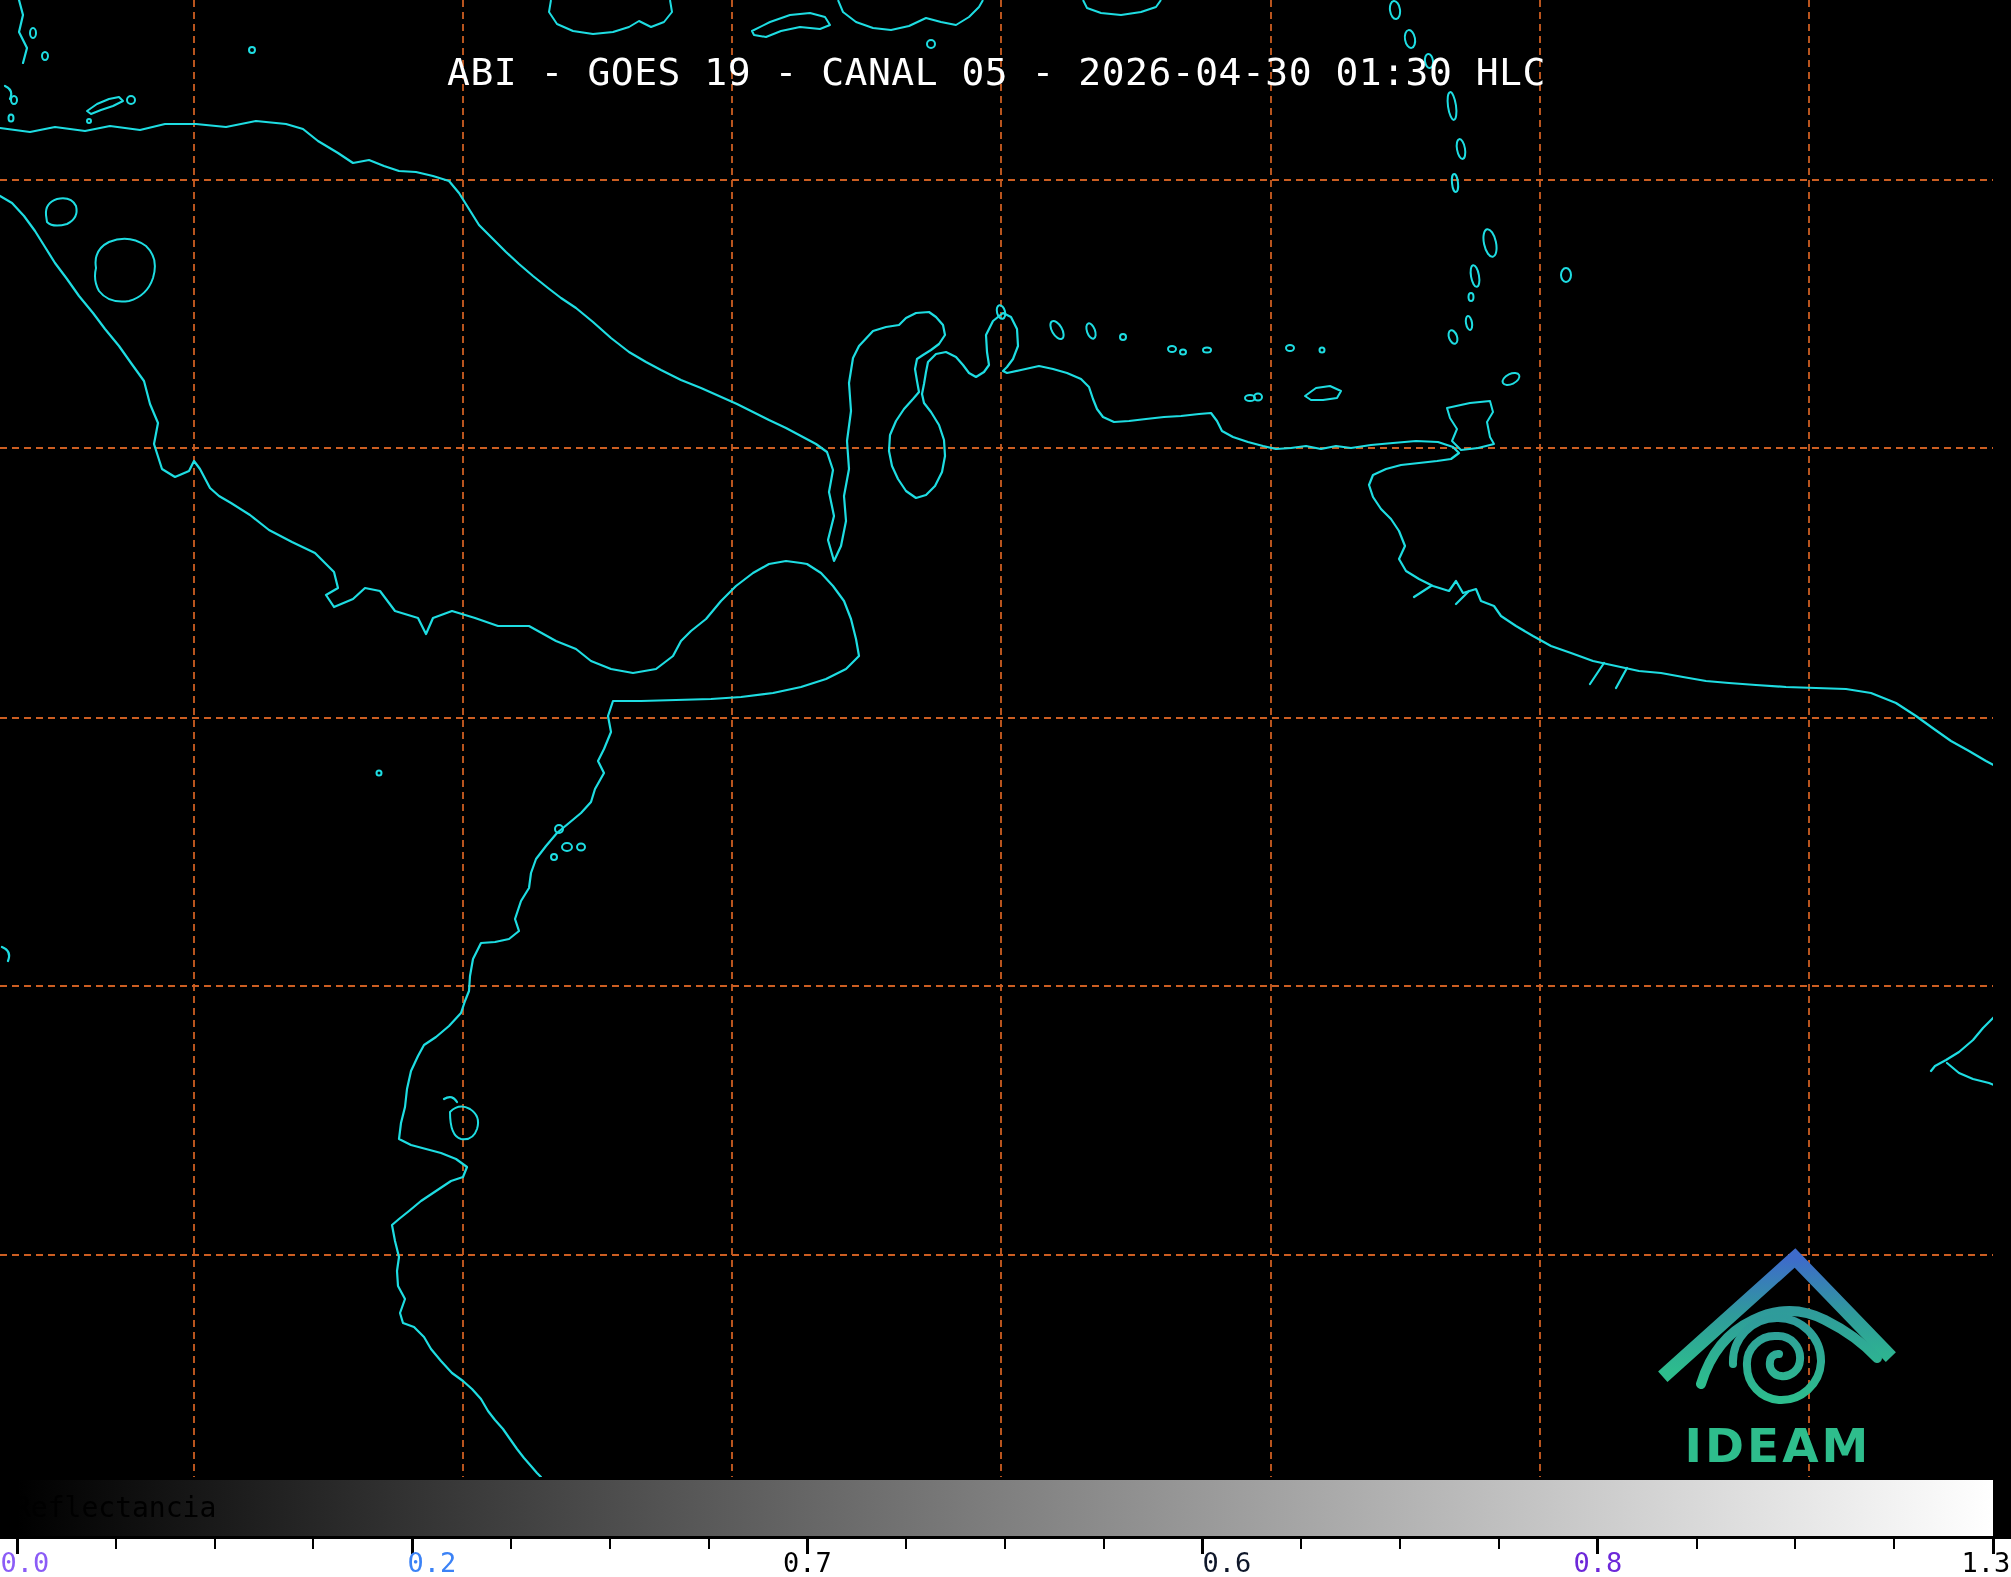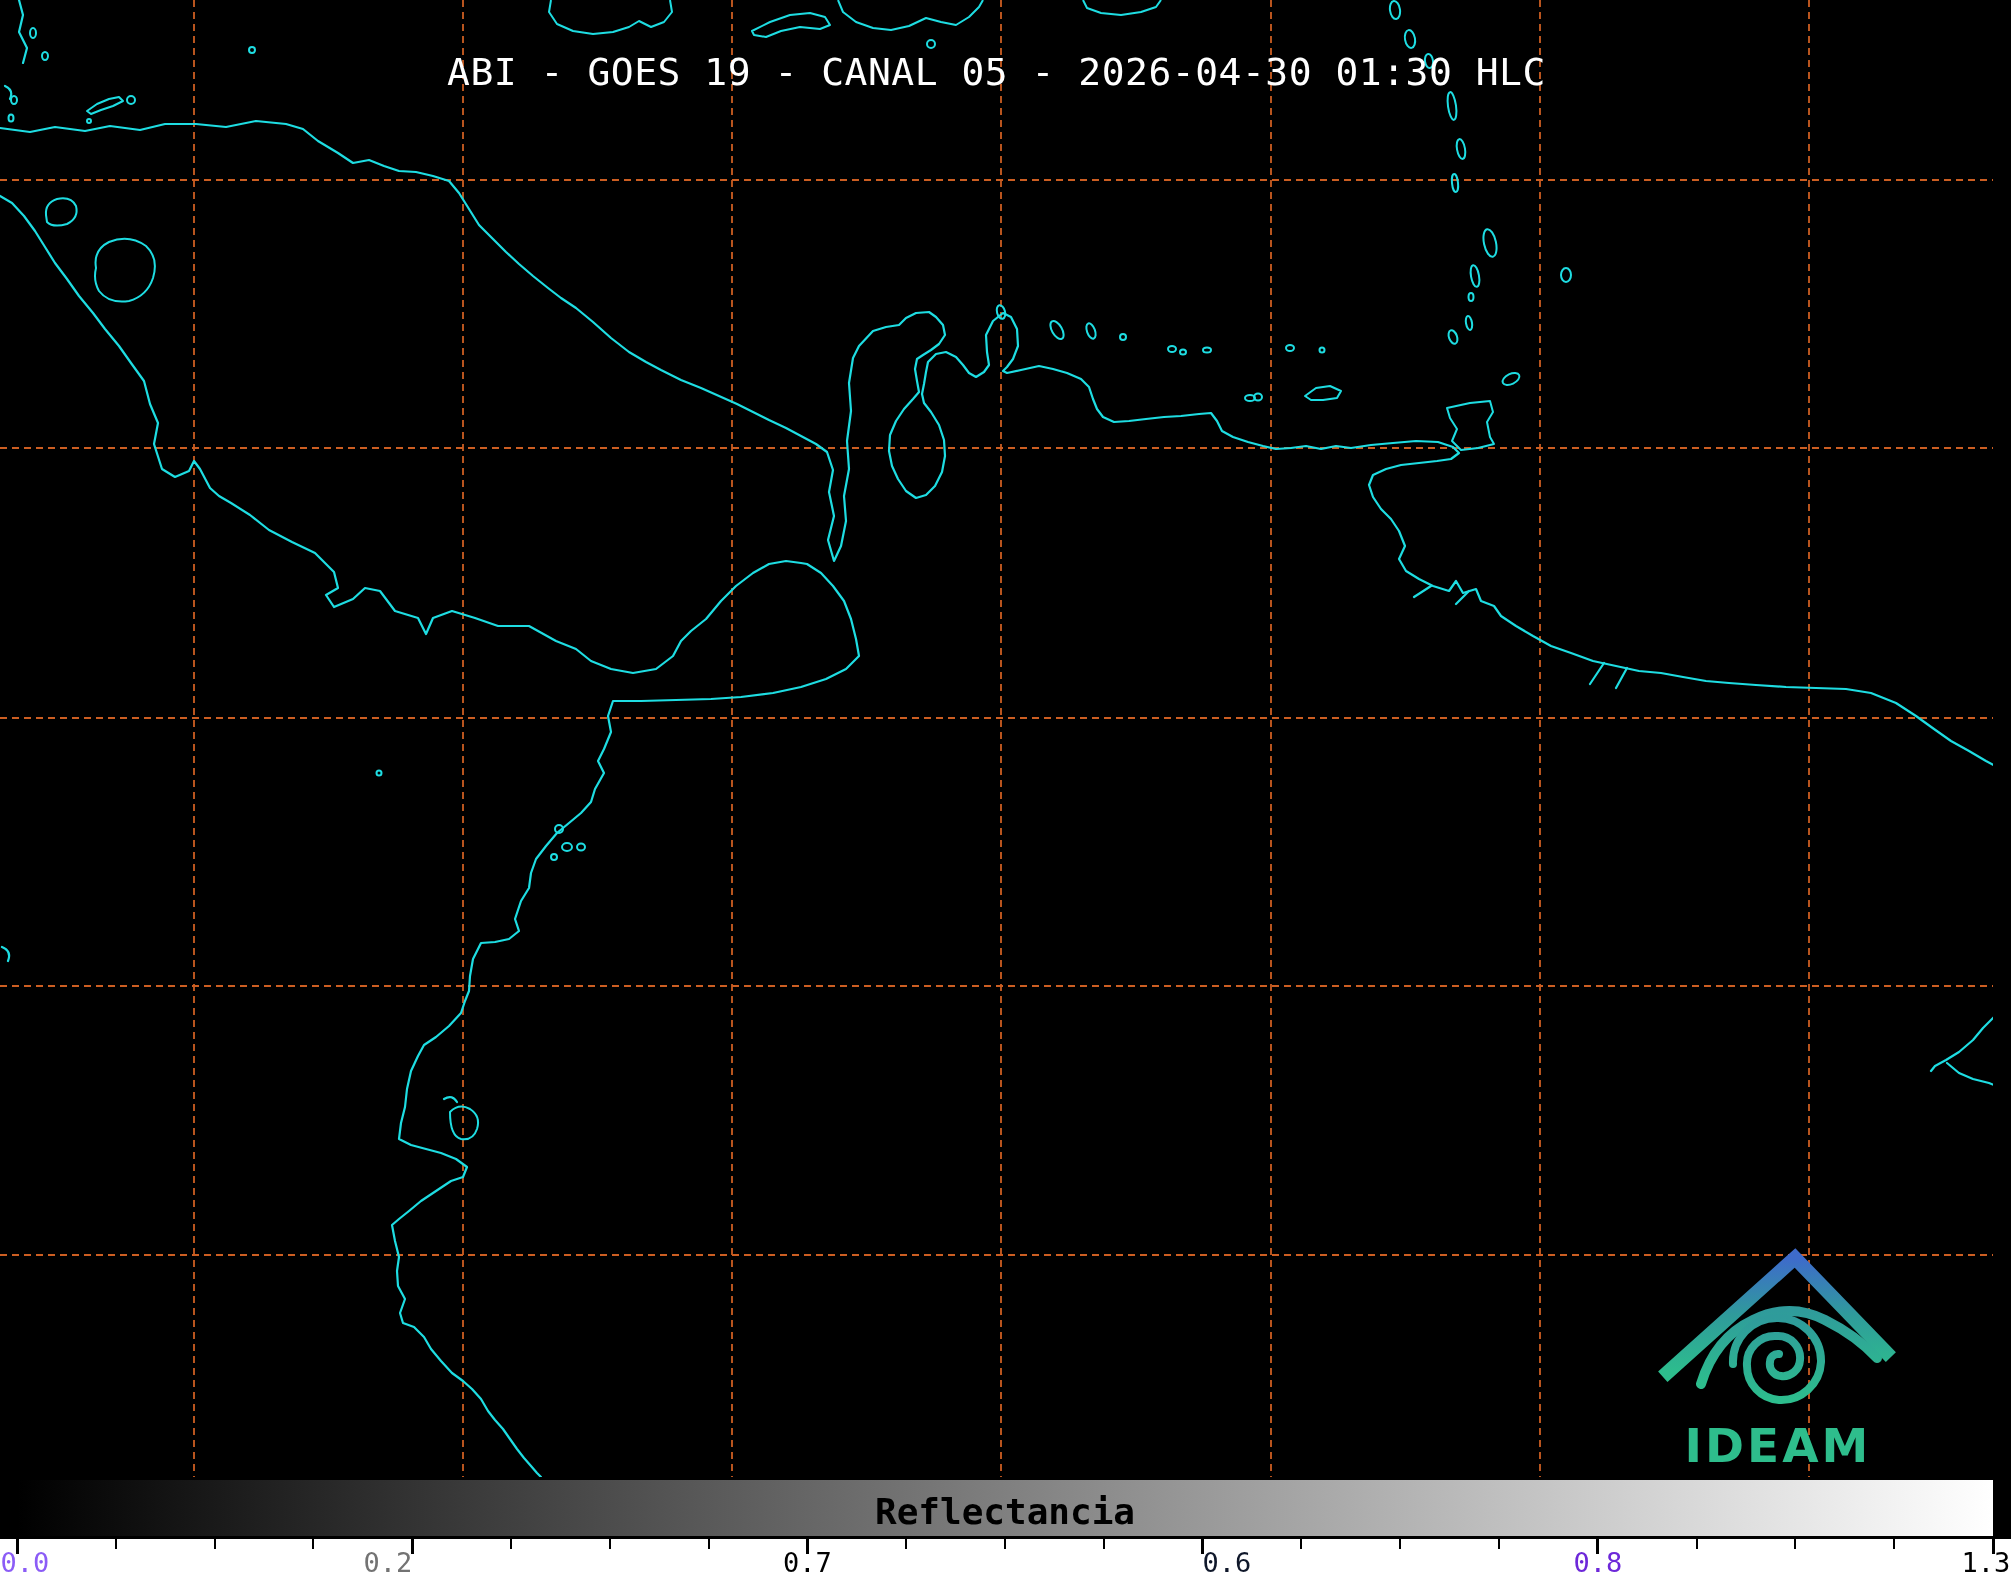--- a/index.html
+++ b/index.html
@@ -6,22 +6,22 @@
   #stage{position:relative;width:2011px;height:1577px;background:#000;overflow:hidden;
          font-family:"DejaVu Sans Mono","Liberation Mono",monospace;}
   #map-area{position:absolute;left:0;top:0;width:1993px;height:1477px;}
   #map-svg{position:absolute;left:0;top:0;}
   #map-title{position:absolute;left:0;top:50px;width:1993px;text-align:center;
              color:#ffffff;font-size:38px;font-weight:normal;letter-spacing:0.5px;
              font-family:"DejaVu Sans Mono","Liberation Mono",monospace;}
   #logo-svg{position:absolute;left:1645px;top:1238px;}
   #colorbar{position:absolute;left:14px;top:1477px;width:1982px;height:62px;background:#000;}
   #colorbar-gradient{position:absolute;left:3px;top:3px;width:1976px;height:56px;}
-  #colorbar-label{position:absolute;left:0;top:14px;width:100%;text-align:center;
-                  color:#000;font-weight:bold;font-size:36px;
+  #colorbar-label{position:absolute;left:0;top:14px;width:100%;
+                  color:#000;font-weight:normal;font-size:28px;
                   font-family:"DejaVu Sans Mono","Liberation Mono",monospace;}
   #bottom-strip{position:absolute;left:0;top:1539px;width:2011px;height:38px;background:#ffffff;}
   .cbar-tick{position:absolute;top:0;width:3px;background:#000;}
   .cbar-tick.minor{width:2px;}
   .cbar-ticklabel{position:absolute;top:8px;transform:translateX(-50%);color:#000;
                   font-size:27px;font-family:"DejaVu Sans Mono","Liberation Mono",monospace;}
   #logo-text{font-family:"DejaVu Sans","Liberation Sans",sans-serif;font-weight:bold;
              font-size:47px;letter-spacing:3px;}
 </style>
 </head>
@@ -127,21 +127,21 @@
 
   <div id="colorbar">
     <div id="colorbar-gradient" style="background: linear-gradient(to right, rgb(0, 0, 0), rgb(255, 255, 255));"></div>
     <div id="colorbar-label">Reflectancia</div>
   </div>
 
   <div id="bottom-strip" style="background: rgb(255, 255, 255);">
       <div class="cbar-tick" style="left: 15.5px; height: 15px; background: rgb(0, 0, 0);"></div>
       <div class="cbar-ticklabel" style="left: 25px; color: #8b5cf6;">0.0</div>
       <div class="cbar-tick" style="left: 410.7px; height: 15px; background: rgb(0, 0, 0);"></div>
-      <div class="cbar-ticklabel" style="left: 388px; color: #737373;">0.2</div>
+      <div class="cbar-ticklabel" style="left: 432px; color: #3b82f6;">0.2</div>
       <div class="cbar-tick" style="left: 805.9px; height: 15px; background: rgb(0, 0, 0);"></div>
       <div class="cbar-ticklabel" style="left: 807.4px; color: rgb(0, 0, 0);">0.7</div>
       <div class="cbar-tick" style="left: 1201.1px; height: 15px; background: rgb(0, 0, 0);"></div>
       <div class="cbar-ticklabel" style="left: 1227px; color: #0f172a;">0.6</div>
       <div class="cbar-tick" style="left: 1596.3px; height: 15px; background: rgb(0, 0, 0);"></div>
       <div class="cbar-ticklabel" style="left: 1597.8px; color: #6d28d9;">0.8</div>
       <div class="cbar-tick" style="left: 1991.5px; height: 15px; background: rgb(0, 0, 0);"></div>
       <div class="cbar-ticklabel" style="left: 1986px; color: rgb(0, 0, 0);">1.3</div>
       <div class="cbar-tick minor" style="left: 114.8px; height: 10px; background: rgb(0, 0, 0);"></div>
       <div class="cbar-tick minor" style="left: 213.6px; height: 10px; background: rgb(0, 0, 0);"></div>

